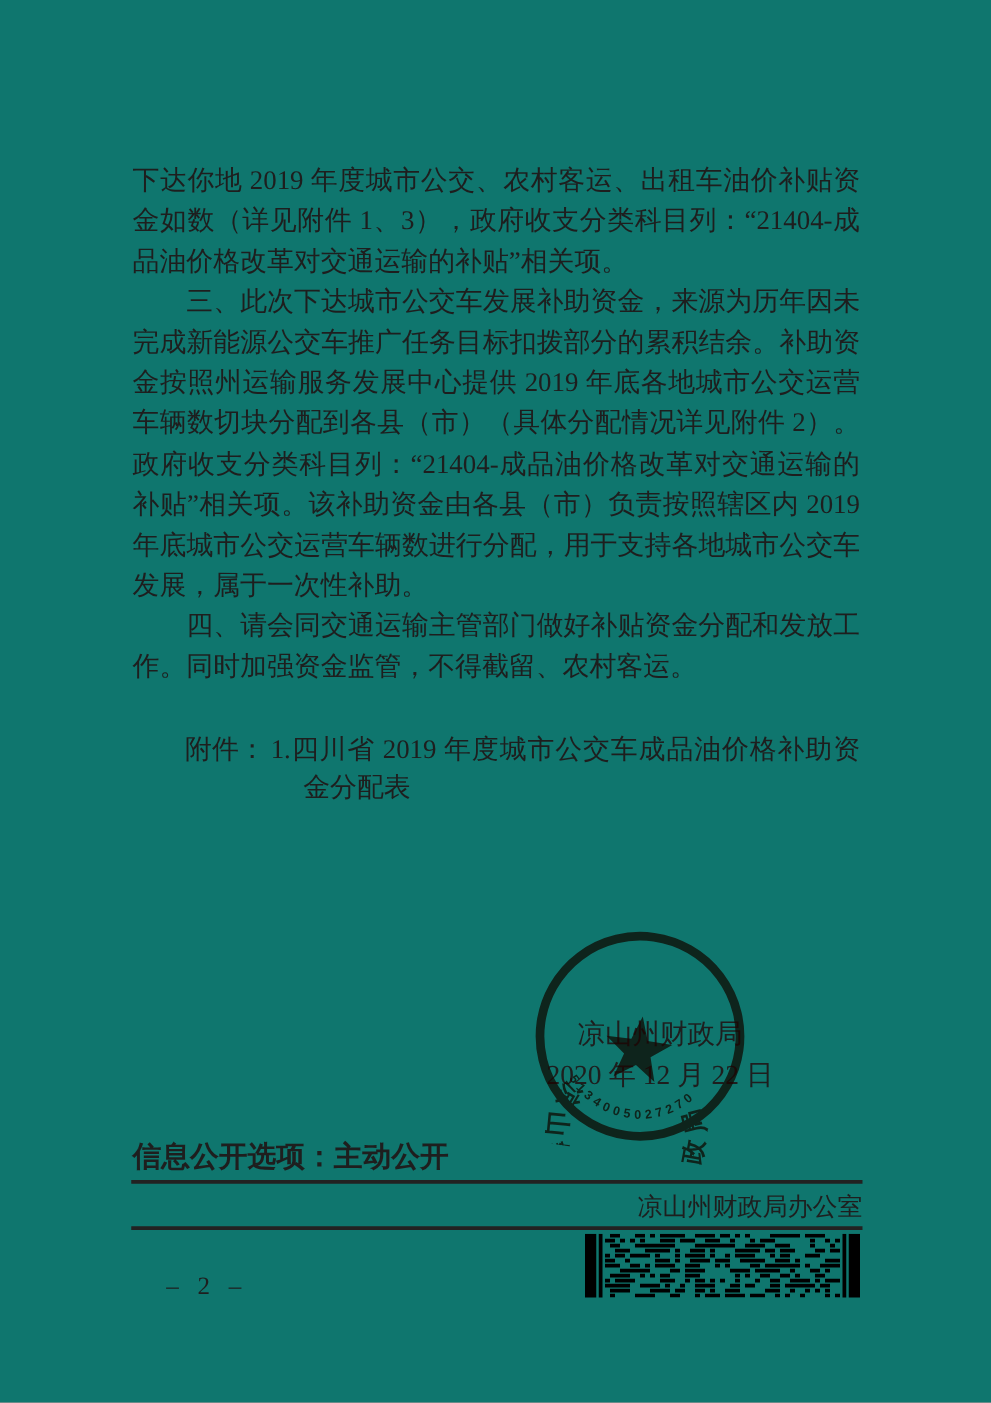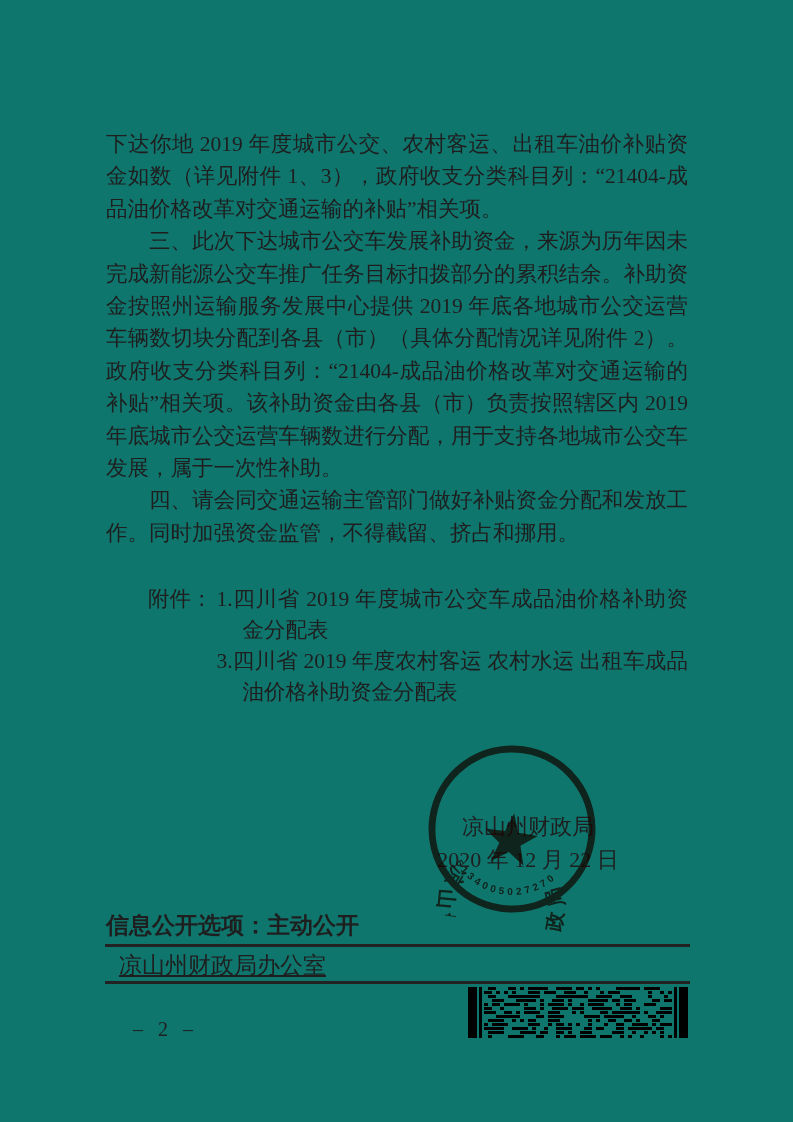--- a/index.html
+++ b/index.html
@@ -48,46 +48,45 @@
   .disclosure {
     position:absolute; left:106px; top:910px;
     font-size:23px; font-weight:bold;
     font-family:"Liberation Sans","DejaVu Sans",sans-serif;
   }
   .rule { position:absolute; left:105px; width:585px; height:3px; background:#222; }
   .rule-1 { top:944px; }
   .rule-2 { top:981px; }
   .footer-row {
     position:absolute; left:105px; top:951px; width:585px;
-    display:flex; justify-content:flex-start; align-items:center;
-    font-size:23px; line-height:30px;text-decoration:underline;
+    display:flex; justify-content:flex-end; align-items:center;
+    font-size:20px; line-height:30px;
   }
   .footer-row .office { padding-left:14px; }
   .footer-row .print-date { padding-right:18px; }
   .barcode { position:absolute; left:468px; top:987px; z-index:1; }
   .page-number {
     position:absolute; left:133px; top:1018px;
     font-size:20px; letter-spacing:5px;
   }
 </style>
 </head>
 <body>
 
 <div class="page">
 
   <div class="doc-body">
     <p>下达你地 2019 年度城市公交、农村客运、出租车油价补贴资金如数（详见附件 1、3），政府收支分类科目列：“21404-成品油价格改革对交通运输的补贴”相关项。</p>
     <p class="indent">三、此次下达城市公交车发展补助资金，来源为历年因未完成新能源公交车推广任务目标扣拨部分的累积结余。补助资金按照州运输服务发展中心提供 2019 年底各地城市公交运营车辆数切块分配到各县（市）（具体分配情况详见附件 2）。政府收支分类科目列：“21404-成品油价格改革对交通运输的补贴”相关项。该补助资金由各县（市）负责按照辖区内 2019 年底城市公交运营车辆数进行分配，用于支持各地城市公交车发展，属于一次性补助。</p>
-    <p class="indent">四、请会同交通运输主管部门做好补贴资金分配和发放工作。同时加强资金监管，不得截留、挤占和挪用。</p>
+    <p class="indent">四、请会同交通运输主管部门做好补贴资金分配和发放工作。同时加强资金监管，不得截留、农村客运。</p>
 
     <div class="attachments">
       <span class="att-label">附件：</span>
       <ol>
         <li>1.四川省 2019 年度城市公交车成品油价格补助资金分配表</li>
-        <li>3.四川省 2019 年度农村客运 农村水运 出租车成品油价格补助资金分配表</li>
       </ol>
     </div>
   </div>
 
   <div class="signature">
     <div>凉山州财政局</div>
     <div>2020 年 12 月 22 日</div>
   </div>
 
   <svg class="seal" viewBox="0 0 190 190">

